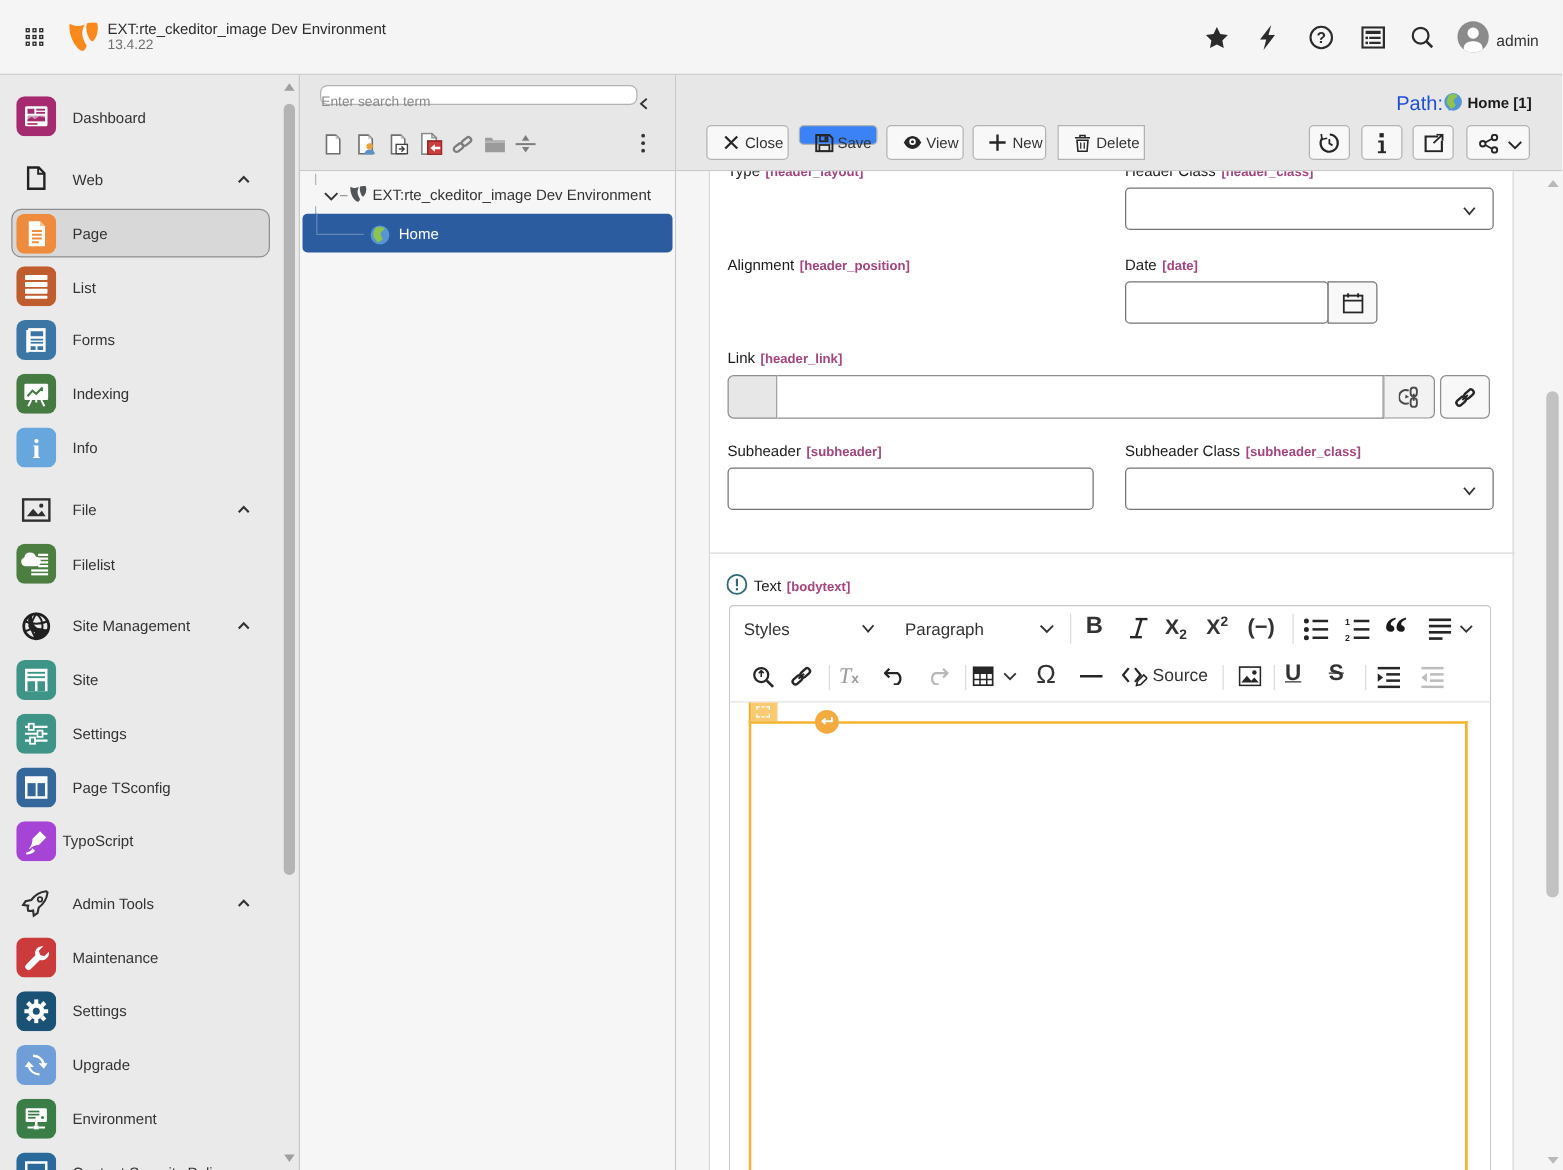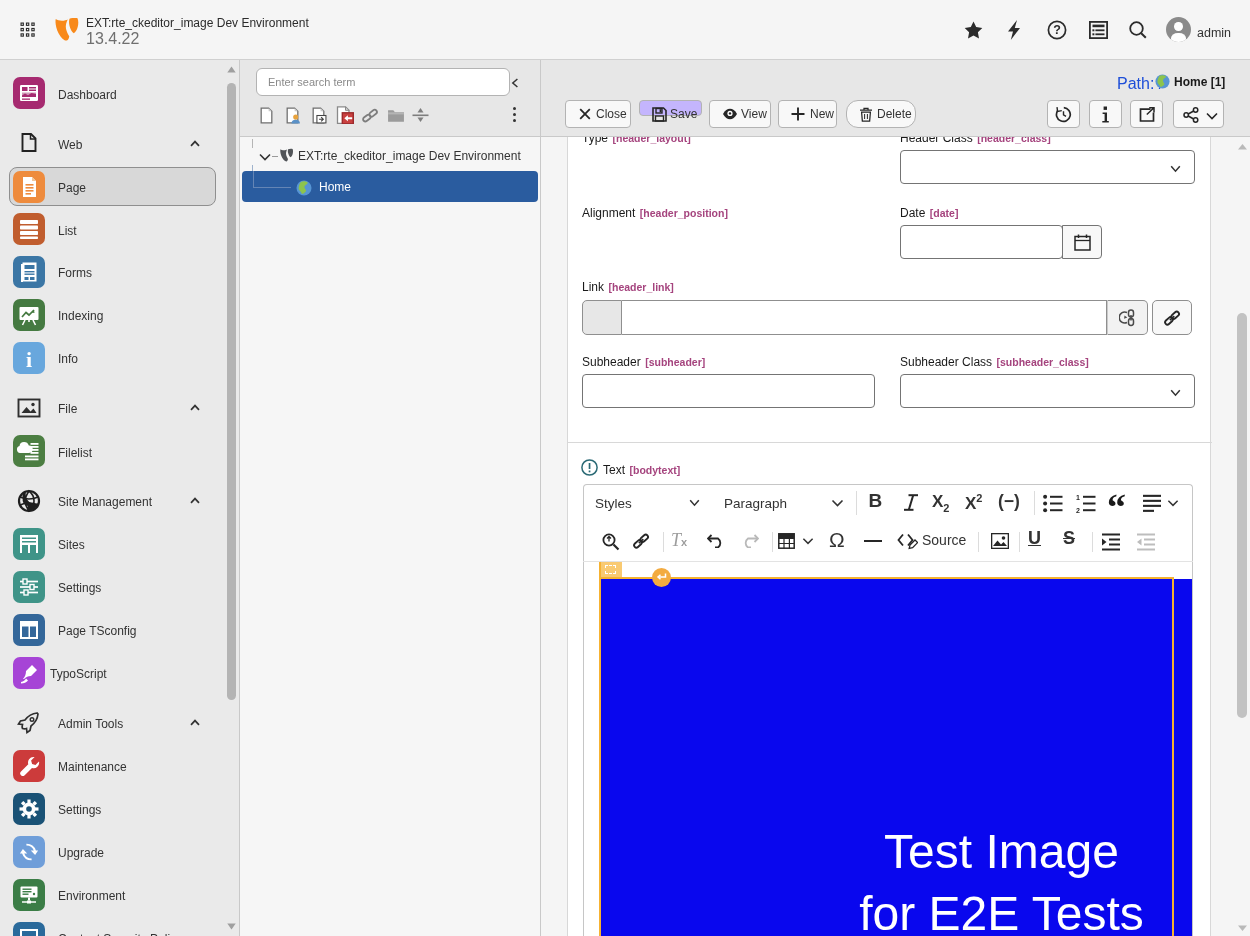--- a/index.html
+++ b/index.html
@@ -35,21 +35,21 @@
       <rect x="11.3" y="11.3" width="3.4" height="3.4" fill="#2a2a2a"></rect>
       <rect x="12.4" y="12.4" width="1.2" height="1.2" fill="#f5f5f5"></rect>
     </svg>
 <svg class="abs" style="left:55px;top:18px" width="25" height="24" viewBox="0 0 100 96">
 <g fill="#f8891a">
 <path d="M58,3 C65,0 78,-2 90,1 C94,9 94,23 91,35 C88,48 82,57 75,61 C67,56 61,44 58,31 C55,19 56,9 58,3 Z"></path>
 <path d="M51,6 C46,8 37,11 28,11 C18,11 9,8 3,4 C1,11 2,24 5,37 C9,54 19,72 29,82 C35,88 41,91 47,90 C53,88 56,81 57,73 C52,66 47,55 44,43 C41,30 46,15 51,6 Z"></path>
 </g>
 </svg>
     <div class="abs" style="left:86px;top:16px;font-size:12px;color:#2b2b2b">EXT:rte_ckeditor_image Dev Environment</div>
-<div class="abs" style="left:86px;top:29.5px;font-size:16px;color:#6f6f6f">13.4.22</div>
+<div class="abs" style="left:86px;top:29.5px;font-size:11px;color:#6f6f6f">13.4.22</div>
 <svg class="abs" style="left:964px;top:21px;" width="19" height="18" viewBox="0 0 19 18">
       <path fill="#2b2b2b" d="M9.5,0.5 L12.2,6.1 L18.3,7 L13.9,11.3 L15,17.4 L9.5,14.5 L4,17.4 L5.1,11.3 L0.7,7 L6.8,6.1 Z"></path>
     </svg>
 <svg class="abs" style="left:1006px;top:20px;" width="16" height="20" viewBox="0 0 16 20">
       <path fill="#2b2b2b" d="M11,0 L2,11.5 L7,11.5 L4.8,20 L14,8 L8.8,8 Z"></path>
     </svg>
 <svg class="abs" style="left:1047px;top:20px;" width="20" height="20" viewBox="0 0 20 20">
       <circle cx="10" cy="10" r="8.6" fill="none" stroke="#2b2b2b" stroke-width="1.7"></circle>
       <text x="10" y="14.4" text-anchor="middle" font-family="Liberation Sans" font-size="12.5" font-weight="bold" fill="#2b2b2b">?</text>
     </svg>
@@ -182,21 +182,21 @@
 <svg class="abs" style="left:13px;top:527.5px;" width="32" height="32" viewBox="0 0 32 32">
       <rect x="0" y="0" width="32" height="32" rx="7" fill="#3f9488"></rect>
       <rect x="7" y="7" width="18" height="18" fill="#fff"></rect>
       <g fill="#3f9488">
         <rect x="9" y="9.5" width="14" height="1.5"></rect>
         <rect x="9" y="13" width="14" height="1.5"></rect>
         <rect x="9" y="17" width="6" height="8"></rect>
         <rect x="17" y="17" width="6" height="8"></rect>
       </g>
     </svg>
-<div class="abs" style="left:58px;top:533.0px;height:21px;line-height:21px"><span class="mlbl">Sites</span></div>
+<div class="abs" style="left:58px;top:533.0px;height:21px;line-height:21px"><span class="mlbl">Site</span></div>
 <svg class="abs" style="left:13px;top:570.5px;" width="32" height="32" viewBox="0 0 32 32">
       <rect x="0" y="0" width="32" height="32" rx="7" fill="#3f9488"></rect>
       <g stroke="#fff" stroke-width="1.7">
         <line x1="7" y1="10.5" x2="25" y2="10.5"></line>
         <line x1="7" y1="16" x2="25" y2="16"></line>
         <line x1="7" y1="21.5" x2="25" y2="21.5"></line>
       </g>
       <g fill="#3f9488" stroke="#fff" stroke-width="1.4">
         <rect x="10" y="8" width="4" height="5"></rect>
         <rect x="17" y="13.5" width="4" height="5"></rect>
@@ -280,21 +280,21 @@
     </svg>
 <div class="abs" style="left:58px;top:927.0px;height:21px;line-height:21px"><span class="mlbl">Content Security Policy</span></div>
 <div class="abs" style="left:227px;top:83px;width:9px;height:617px;background:#b4b4b4;border-radius:4.5px"></div>
 <svg class="abs" style="left:227px;top:66px;" width="9" height="7" viewBox="0 0 9 7">
       <path d="M4.5,0.5 L8.7,6.5 L0.3,6.5 Z" fill="#9f9f9f"></path>
     </svg>
 <svg class="abs" style="left:227px;top:923px;" width="9" height="7" viewBox="0 0 9 7">
       <path d="M4.5,6.5 L8.7,0.5 L0.3,0.5 Z" fill="#9f9f9f"></path>
     </svg>
 <div class="abs" style="left:240px;top:60px;width:301px;height:77px;background:#e7e7e7;border-bottom:1px solid #c9c9c9"></div>
-<div class="abs" style="left:256px;top:68px;width:254px;height:28px;background:#fff;border:1px solid #b3b3b3;border-radius:6px;font-size:11px;line-height:26px;padding-left:11px;color:#8a8a8a">Enter search term</div>
+<div class="abs" style="left:256px;top:68px;width:254px;height:16px;background:#fff;border:1px solid #b3b3b3;border-radius:6px;font-size:11px;line-height:26px;color:#8a8a8a">Enter search term</div>
 <svg class="abs" style="left:510px;top:78px;" width="10" height="10" viewBox="0 0 10 10">
       <path d="M7.4,1 L2.8,5 L7.4,9" fill="none" stroke="#333" stroke-width="1.5"></path>
     </svg>
 <svg class="abs" style="left:258px;top:107px;" width="17" height="17" viewBox="0 0 16 16">
       <path d="M3,1 h7 l3,3 v11 h-10z" fill="#fff" stroke="#6f6f6f" stroke-width="1.2"></path>
       <path d="M10,1 l3,3 h-3z" fill="#c9c9c9"></path>
     </svg>
 <svg class="abs" style="left:284px;top:107px;" width="17" height="17" viewBox="0 0 16 16">
       <path d="M3,1 h7 l3,3 v11 h-10z" fill="#fff" stroke="#6f6f6f" stroke-width="1.2"></path>
       <path d="M10,1 l3,3 h-3z" fill="#c9c9c9"></path>
@@ -363,21 +363,21 @@
 <circle cx="8.5" cy="8.5" r="8" fill="#5795d4"></circle>
 <path d="M5.2,2 C7,1.1 10.5,1.1 12.6,2.9 C12,4.6 10.2,4.8 9.2,6.5 C8.3,8.2 9.9,9.5 10.8,11.4 C9.9,13.4 8,14.6 6.2,14.8 C5.5,12.4 4.2,12.2 3.2,10.4 C2.2,8.6 3.4,3.9 5.2,2Z" fill="#8cc44d"></path>
 </svg>
     <div class="abs" style="left:1174px;top:75px;font-size:12px;color:#1a1a1a;font-weight:bold;white-space:nowrap">Home [1]</div>
 <div class="abs" style="left:565px;top:100px;width:66px;height:28px;background:#f8f8f8;border:1px solid #b3b3b3;border-radius:4px">
       <svg style="position:absolute;left:12px;top:6px" width="14" height="14" viewBox="0 0 14 14">
         <path d="M2.2,2.2 L11.8,11.8 M11.8,2.2 L2.2,11.8" stroke="#262626" stroke-width="1.8"></path>
       </svg>
       <span style="position:absolute;left:30px;top:6px;font-size:12px">Close</span>
     </div>
-<div class="abs" style="left:639px;top:100px;width:63px;height:16px;background:#c4b5fd;border:1px solid #b3b3b3;border-radius:4px">
+<div class="abs" style="left:639px;top:100px;width:63px;height:16px;background:#3b82f6;border:1px solid #b3b3b3;border-radius:4px">
       <svg style="position:absolute;left:12px;top:6px" width="15" height="15" viewBox="0 0 15 15">
         <path d="M1,1 h10.5 L14,3.5 V14 H1z" fill="none" stroke="#262626" stroke-width="1.6"></path>
         <rect x="4" y="1.5" width="6" height="4.5" fill="none" stroke="#262626" stroke-width="1.4"></rect>
         <rect x="7.6" y="2.2" width="1.8" height="3" fill="#262626"></rect>
         <rect x="3.5" y="9" width="8" height="5" fill="none" stroke="#262626" stroke-width="1.4"></rect>
       </svg>
       <span style="position:absolute;left:30px;top:6px;font-size:12px">Save</span>
     </div>
 <div class="abs" style="left:709px;top:100px;width:62px;height:28px;background:#f8f8f8;border:1px solid #b3b3b3;border-radius:4px">
       <svg style="position:absolute;left:12px;top:6px" width="16" height="14" viewBox="0 0 16 14">
@@ -386,21 +386,21 @@
         <circle cx="8" cy="6.4" r="1.2" fill="#262626"></circle>
       </svg>
       <span style="position:absolute;left:31px;top:6px;font-size:12px">View</span>
     </div>
 <div class="abs" style="left:778px;top:100px;width:59px;height:28px;background:#f8f8f8;border:1px solid #b3b3b3;border-radius:4px">
       <svg style="position:absolute;left:12px;top:6px" width="14" height="14" viewBox="0 0 14 14">
         <path d="M7,0.5 V13.5 M0.5,7 H13.5" stroke="#262626" stroke-width="1.9"></path>
       </svg>
       <span style="position:absolute;left:31px;top:6px;font-size:12px">New</span>
     </div>
-<div class="abs" style="left:846px;top:100px;width:70px;height:28px;background:#f8f8f8;border:1px solid #b3b3b3;border-radius:12px">
+<div class="abs" style="left:846px;top:100px;width:70px;height:28px;background:#f8f8f8;border:1px solid #b3b3b3;border-radius:0">
       <svg style="position:absolute;left:12px;top:6px" width="14" height="15" viewBox="0 0 14 15">
         <path d="M1,3.2 h12 M5,3.2 V1.4 h4 V3.2" stroke="#262626" stroke-width="1.25" fill="none"></path>
         <path d="M2.6,5.2 h8.8 l-0.75,8.8 h-7.3z" fill="none" stroke="#262626" stroke-width="1.25"></path>
         <path d="M5.6,7 v5 M8.4,7 v5" stroke="#262626" stroke-width="1"></path>
       </svg>
       <span style="position:absolute;left:30px;top:6px;font-size:12px">Delete</span>
     </div>
 <div class="abs" style="left:1047px;top:100px;width:33px;height:28px;background:#f8f8f8;border:1px solid #b3b3b3;border-radius:4px">
       <svg style="position:absolute;left:7px;top:5px" width="17" height="17" viewBox="0 0 17 17">
         <path d="M2.6,4.7 A6.9,6.9 0 1 0 8.8,1.6" fill="none" stroke="#262626" stroke-width="1.7"></path>
@@ -611,23 +611,20 @@
           <rect x="0" y="15.5" width="18" height="2"></rect>
           <path d="M4.5,5.5 l-4.5,3.5 l4.5,3.5z"></path>
         </g>
       </svg>
 <div class="abs" style="left:57.5px;top:425px;width:2.5px;height:374px;background:#f6b231"></div>
 <div class="abs" style="left:60px;top:425px;width:20.5px;height:15px;background:#f9ca72">
         <div class="abs" style="left:4px;top:2.5px;width:11px;height:9px;border:1.6px dashed #fff"></div>
       </div>
 <div class="abs" style="left:57.5px;top:439.5px;width:575px;height:2.6px;background:#f6b231"></div>
 <div class="abs" style="left:630.5px;top:440px;width:2.6px;height:359px;background:#f6b231"></div>
-<div class="abs" style="left:60px;top:442.2px;width:590.5px;height:357px;background:#0907ee;overflow:hidden">
-        <div class="abs" style="left:-200px;top:241.5px;width:1201px;text-align:center;color:#fff;font-size:48px;line-height:62px">Test Image<br>for E2E Tests</div>
-      </div>
 <div class="abs" style="left:630.5px;top:440px;width:2.6px;height:359px;background:#f6b231"></div>
 <div class="abs" style="left:110.5px;top:431px;width:19px;height:19px;border-radius:50%;background:#f3ab40">
         <svg style="position:absolute;left:4px;top:5px" width="11" height="9" viewBox="0 0 11 9">
           <path d="M9.5,0.5 v3.5 h-7" fill="none" stroke="#fff" stroke-width="1.5"></path>
           <path d="M4.5,1.8 L2,4 L4.5,6.2" fill="none" stroke="#fff" stroke-width="1.5"></path>
         </svg>
       </div>
 <svg class="abs" style="left:696px;top:6px" width="11" height="8" viewBox="0 0 11 8">
         <path d="M5.5,1 L10,6.5 L1,6.5 Z" fill="#b9b9b9"></path>
       </svg>

